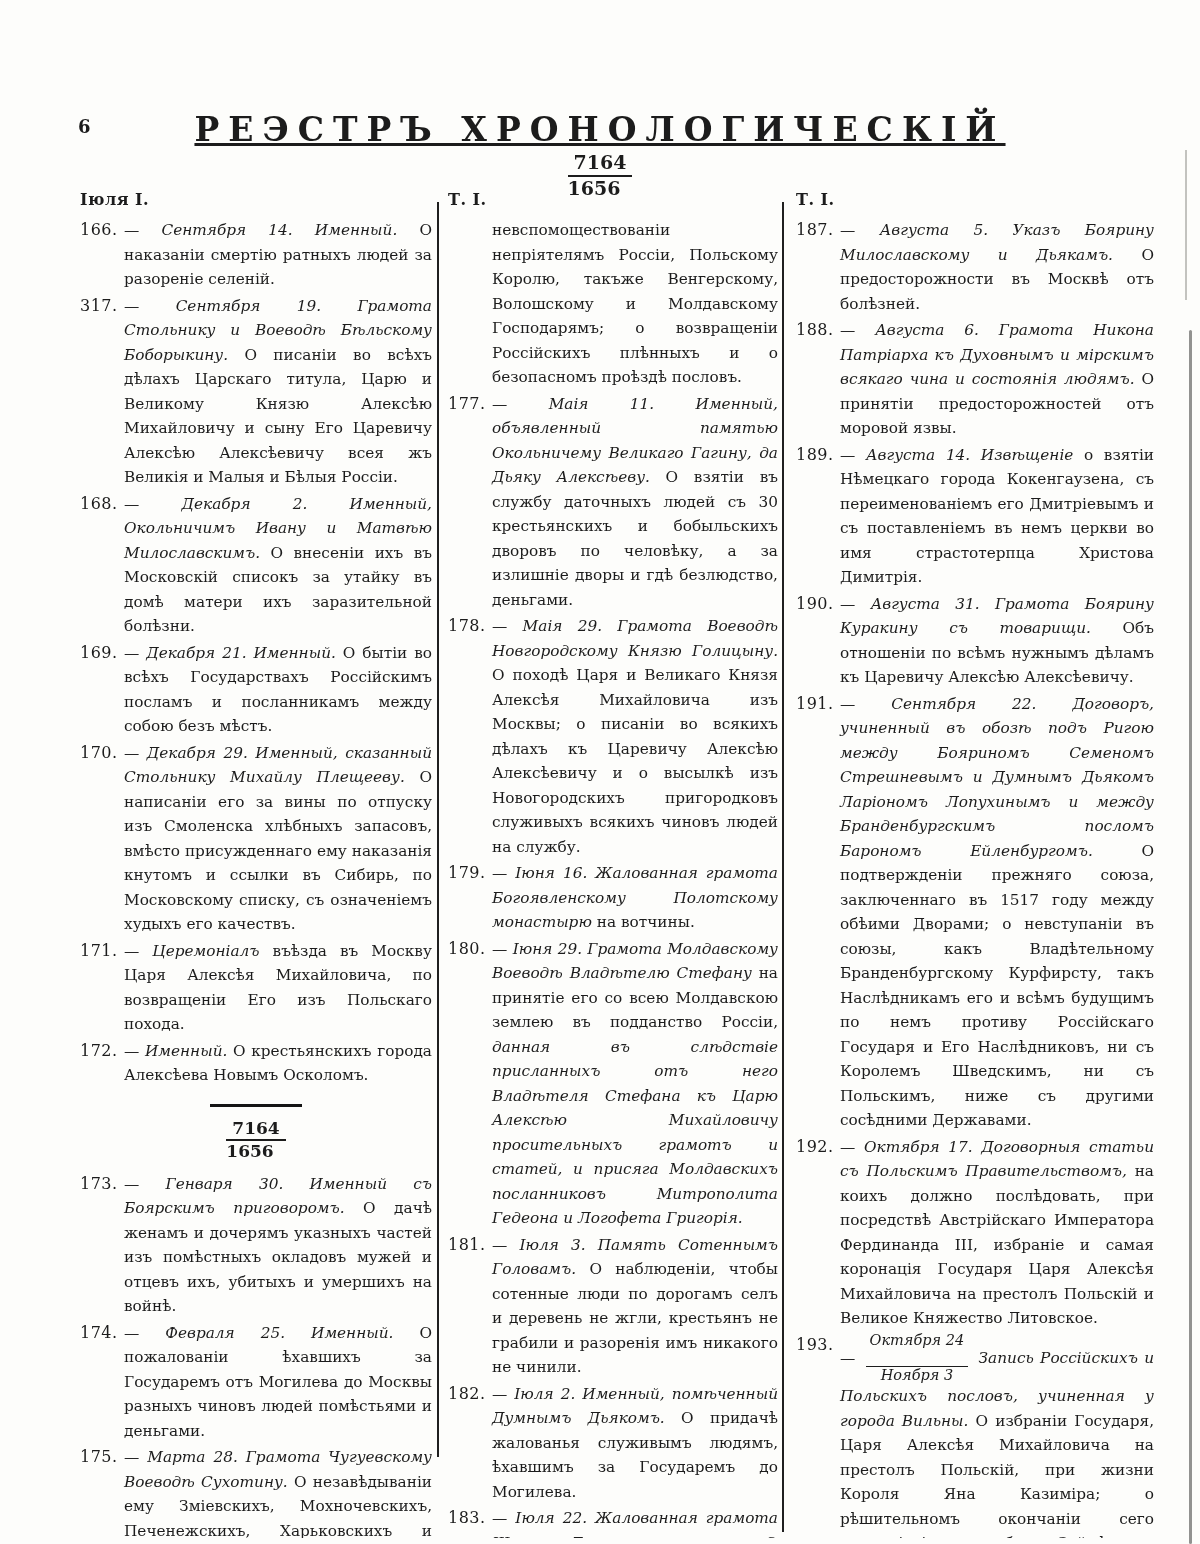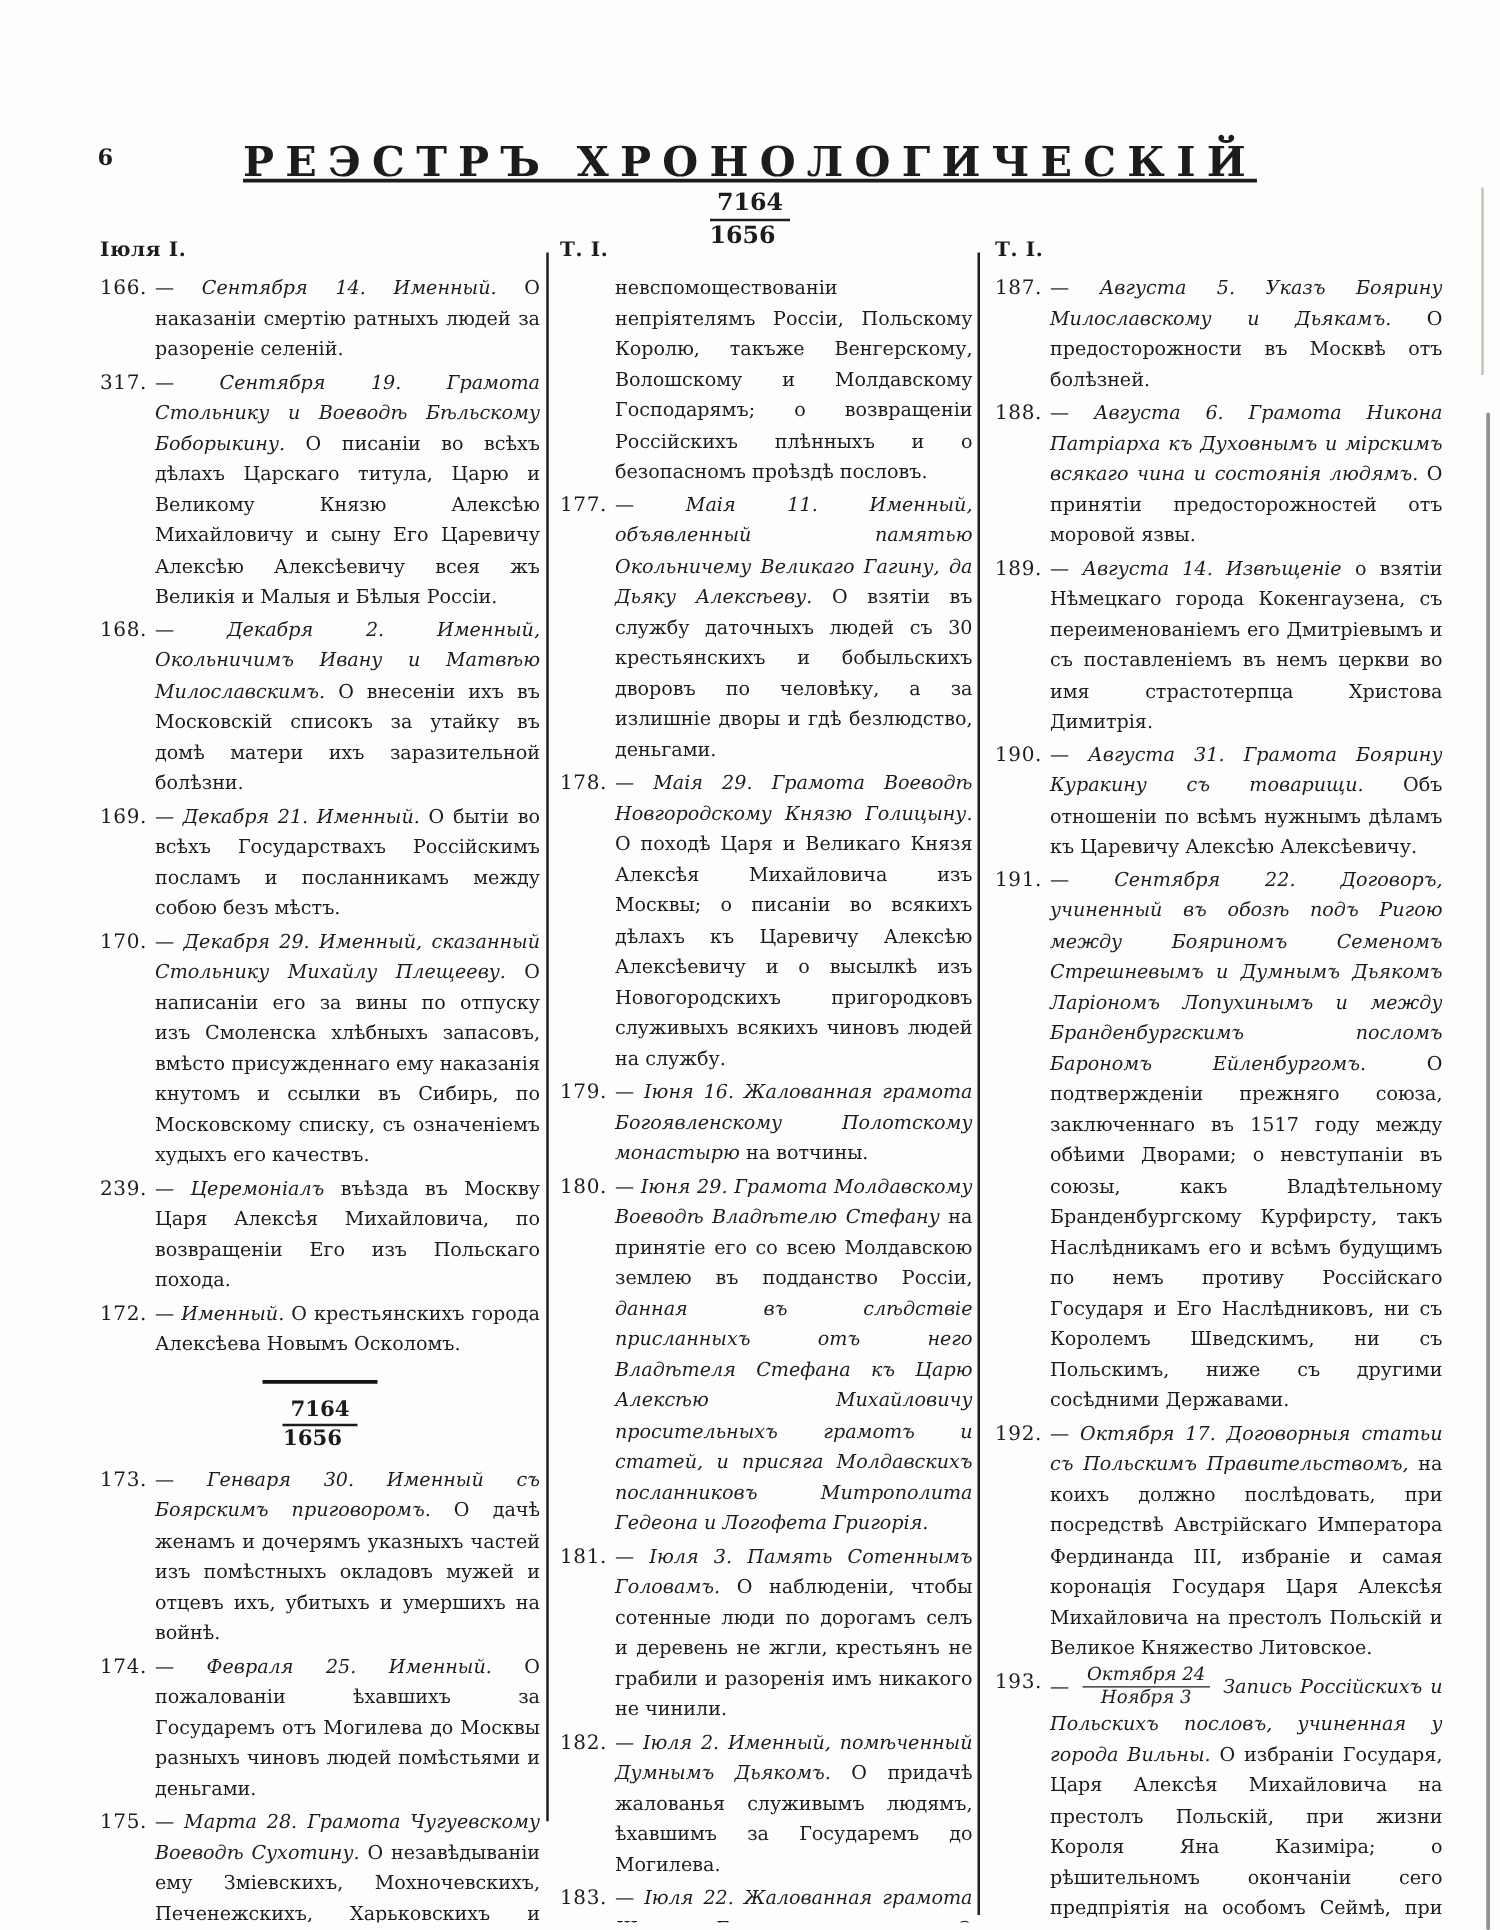--- a/index.html
+++ b/index.html
@@ -60,21 +60,21 @@
   .mid-divider{
     width:92px;border:none;border-top:3px solid #141414;
     margin:16px auto 12px auto;
   }
   .mid-frac-wrap{text-align:center;margin:4px 0 10px 0;font-size:17px;}
   .inline-frac{
     display:inline-block;text-align:center;vertical-align:middle;
     font-style:italic;line-height:1.1;font-size:14.5px;
     margin:0 4px;
   }
-  .inline-frac .fr-top{display:block;border-bottom:1.5px solid #1c1c1c;padding:0 4px 1px;}
+  .inline-frac .fr-top{display:block;border-bottom:1.5px solid #1c1c1c;padding:0 4px 18px;}
   .inline-frac .fr-bot{display:block;padding-top:1px;}
   .edge-artifact{
     position:absolute;left:1189px;top:330px;width:3px;height:1214px;
     background:#3a3a38;opacity:.55;border-radius:2px;
   }
   .edge-artifact2{
     position:absolute;left:1185px;top:150px;width:2px;height:150px;
     background:#55554f;opacity:.35;
   }
 </style>
@@ -98,21 +98,21 @@
   <div class="vsep vsep2"></div>
 
   <div class="col col1">
     <div class="col-header">Іюля I.</div>
     <div class="entries">
         <p class="entry"><span class="num">166.</span><span>— </span><span class="it">Сентября 14. Именный.</span><span> О наказаніи смертію ратныхъ людей за разореніе селеній.</span></p>
         <p class="entry"><span class="num">317.</span><span>— </span><span class="it">Сентября 19. Грамота Стольнику и Воеводѣ Бѣльскому Боборыкину.</span><span> О писаніи во всѣхъ дѣлахъ Царскаго титула, Царю и Великому Князю Алексѣю Михайловичу и сыну Его Царевичу Алексѣю Алексѣевичу всея жъ Великія и Малыя и Бѣлыя Россіи.</span></p>
         <p class="entry"><span class="num">168.</span><span>— </span><span class="it">Декабря 2. Именный, Окольничимъ Ивану и Матвѣю Милославскимъ.</span><span> О внесеніи ихъ въ Московскій списокъ за утайку въ домѣ матери ихъ заразительной болѣзни.</span></p>
         <p class="entry"><span class="num">169.</span><span>— </span><span class="it">Декабря 21. Именный.</span><span> О бытіи во всѣхъ Государствахъ Россійскимъ посламъ и посланникамъ между собою безъ мѣстъ.</span></p>
         <p class="entry"><span class="num">170.</span><span>— </span><span class="it">Декабря 29. Именный, сказанный Стольнику Михайлу Плещееву.</span><span> О написаніи его за вины по отпуску изъ Смоленска хлѣбныхъ запасовъ, вмѣсто присужденнаго ему наказанія кнутомъ и ссылки въ Сибирь, по Московскому списку, съ означеніемъ худыхъ его качествъ.</span></p>
-        <p class="entry"><span class="num">239.</span><span>— </span><span class="it">Церемоніалъ</span><span> въѣзда въ Москву Царя Алексѣя Михайловича, по возвращеніи Его изъ Польскаго похода.</span></p>
+        <p class="entry"><span class="num">171.</span><span>— </span><span class="it">Церемоніалъ</span><span> въѣзда въ Москву Царя Алексѣя Михайловича, по возвращеніи Его изъ Польскаго похода.</span></p>
         <p class="entry"><span class="num">172.</span><span>— </span><span class="it">Именный.</span><span> О крестьянскихъ города Алексѣева Новымъ Осколомъ.</span></p>
         <hr class="mid-divider">
         <div class="mid-frac-wrap"><span class="year-frac"><span class="fr-top">7164</span><span class="fr-bot">1656</span></span></div>
         <p class="entry"><span class="num">173.</span><span>— </span><span class="it">Генваря 30. Именный съ Боярскимъ приговоромъ.</span><span> О дачѣ женамъ и дочерямъ указныхъ частей изъ помѣстныхъ окладовъ мужей и отцевъ ихъ, убитыхъ и умершихъ на войнѣ.</span></p>
         <p class="entry"><span class="num">174.</span><span>— </span><span class="it">Февраля 25. Именный.</span><span> О пожалованіи ѣхавшихъ за Государемъ отъ Могилева до Москвы разныхъ чиновъ людей помѣстьями и деньгами.</span></p>
         <p class="entry"><span class="num">175.</span><span>— </span><span class="it">Марта 28. Грамота Чугуевскому Воеводѣ Сухотину.</span><span> О незавѣдываніи ему Зміевскихъ, Мохночевскихъ, Печенежскихъ, Харьковскихъ и Хорошевскихъ Черкасъ ни въ какихъ дѣлахъ, и о береженіи Зміева и Харькова городовъ отъ набѣговъ Татаръ.</span></p>
       </div>
   </div>
 
   <div class="col col2">

